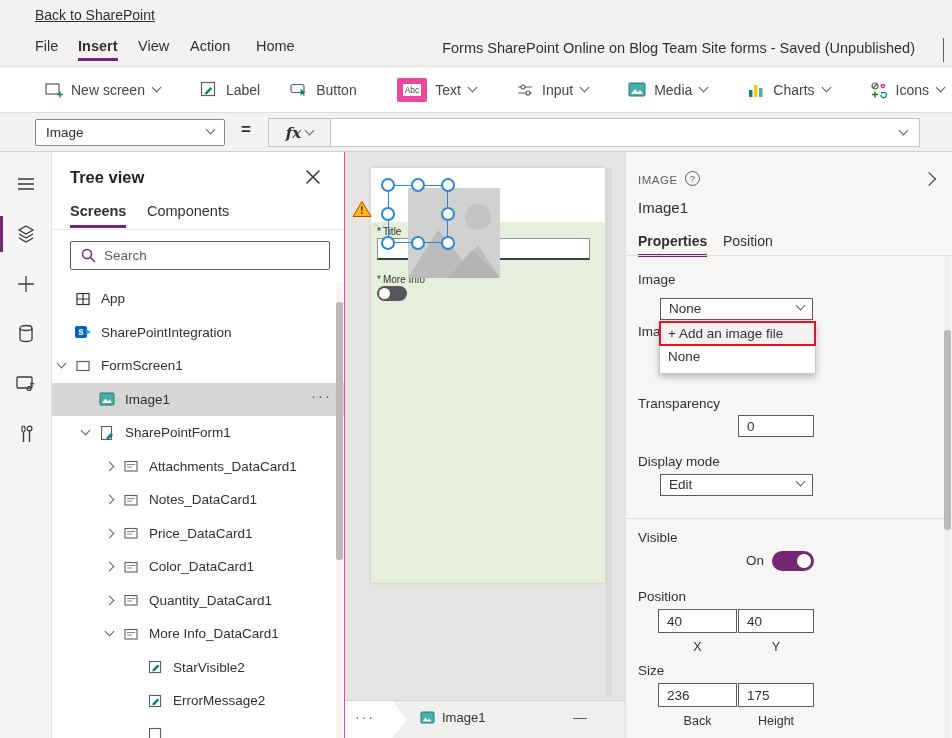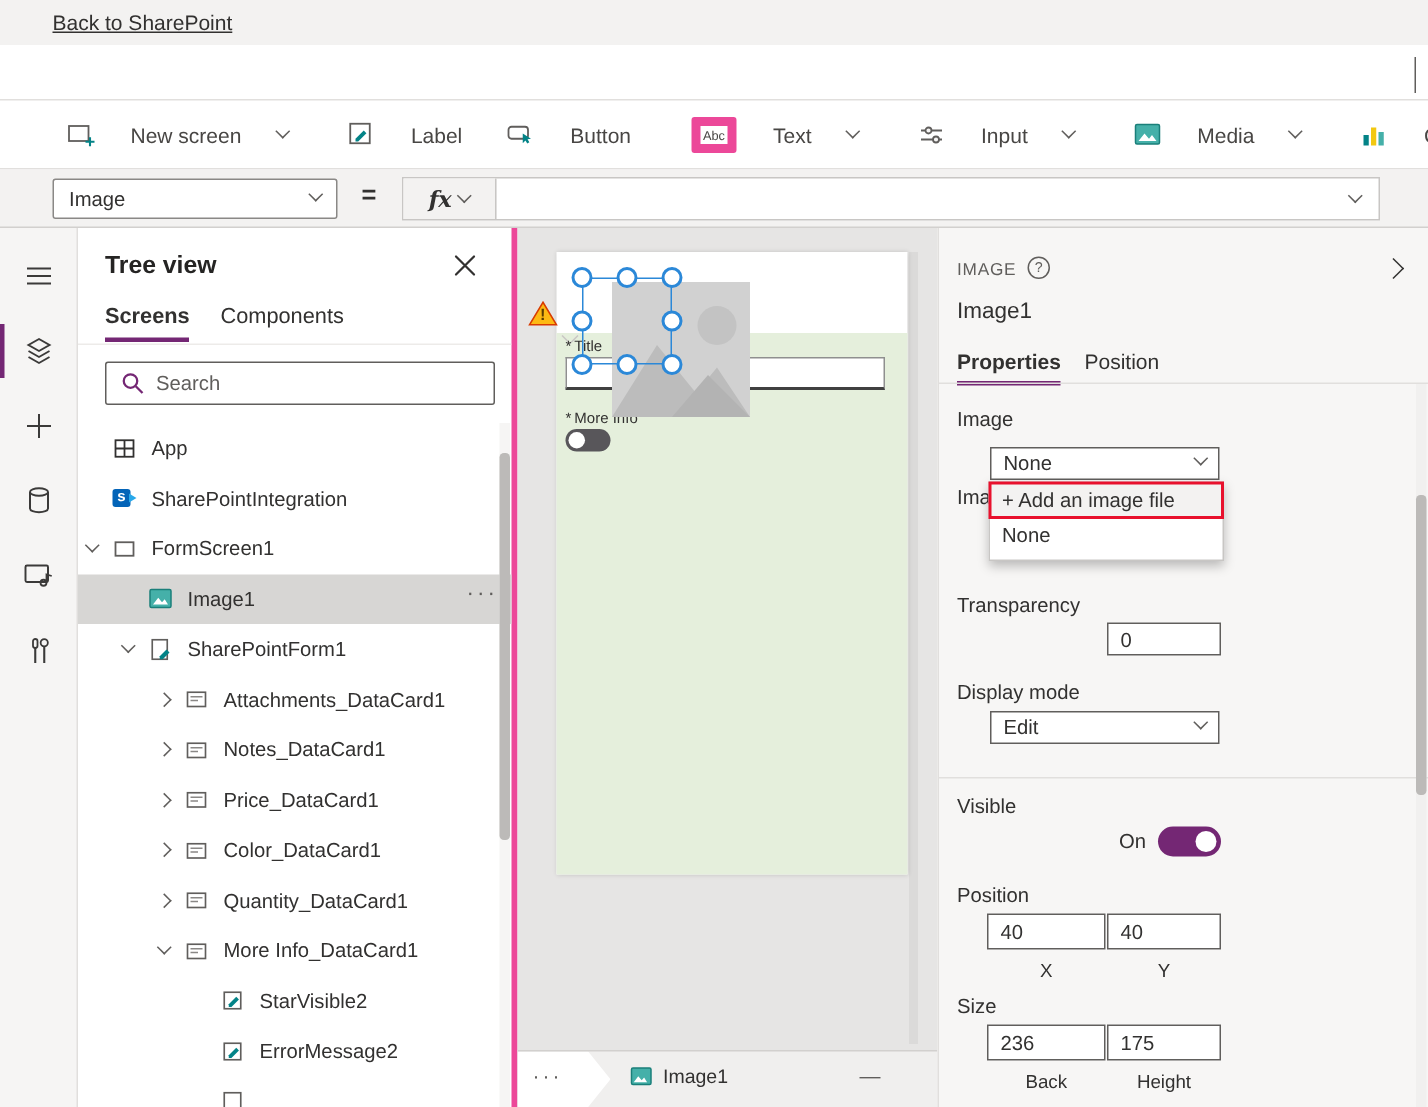--- a/index.html
+++ b/index.html
@@ -8,21 +8,21 @@
   
   .top-row{position:absolute;left:0;top:0;width:952px;height:30px;background:#f3f2f1}
   .back-link{position:absolute;left:35px;top:7px;font-size:14px;color:#323130;text-decoration:underline;cursor:pointer}
   .menu-row{position:absolute;left:0;top:30px;width:952px;height:36px;background:#f3f2f1}
   .menu-item{position:absolute;top:8px;font-size:14.5px;color:#323130;padding-bottom:4px;cursor:pointer}
   .menu-item.active{font-weight:bold;border-bottom:3px solid #742774}
   .doc-title{position:absolute;right:37px;top:10px;font-size:14.5px;color:#323130;white-space:nowrap}
   .title-edge{position:absolute;left:943px;top:38px;width:1px;height:24px;background:#605e5c}
   
   .toolbar{position:absolute;left:0;top:66px;width:952px;height:47px;background:#fff;border-top:1px solid #e1dfdd;border-bottom:1px solid #e1dfdd;display:flex;align-items:center;padding-left:30px;overflow:hidden}
-  .tb-item{display:flex;align-items:center;gap:24px;padding:0 15px;font-size:14px;color:#484644;white-space:nowrap;cursor:pointer;height:100%}
+  .tb-item{display:flex;align-items:center;gap:8px;padding:0 15px;font-size:14px;color:#484644;white-space:nowrap;cursor:pointer;height:100%}
   .tb-sep{width:1px;height:30px;background:#e1dfdd;margin:0 5px}
   .tb-icon{display:inline-flex;width:18px;height:17px;align-items:center;justify-content:center}
   .abc-box{display:inline-block;border:6px solid #ec4899;border-radius:2px;font-size:8.5px;padding:1px 2px;color:#484644}
   .chev{display:inline-block;width:7px;height:7px;border-right:1.4px solid #605e5c;border-bottom:1.4px solid #605e5c}
   .chev.down{transform:rotate(45deg);margin-top:-4px}
   .chev.right{transform:rotate(-45deg)}
   .chev.none{visibility:hidden}
   
   .formula-bar{position:absolute;left:0;top:113px;width:952px;height:39px;background:#f3f2f1;border-bottom:1px solid #d2d0ce}
   .prop-select{position:absolute;left:35px;top:6px;width:190px;height:27px;background:#fff;border:1px solid #8a8886;border-radius:2px;font-size:13.5px;line-height:25px;padding-left:10px;cursor:pointer}
@@ -31,21 +31,21 @@
   .fx-group{position:absolute;left:268px;top:5px;width:652px;height:29px;border:1px solid #c8c6c4;background:#fff;display:flex}
   .fx-btn{width:62px;height:100%;background:#f3f2f1;border-right:1px solid #c8c6c4;display:flex;align-items:center;justify-content:center;gap:5px;cursor:pointer}
   .fx-glyph{font-family:"DejaVu Serif",serif;font-style:italic;font-weight:bold;font-size:15px;color:#323130}
   .formula-input{flex:1;border:none;outline:none;background:#fff;font-family:"DejaVu Sans Mono",monospace;font-size:13.5px;color:#323130;padding-left:14px}
   .fx-group>.chev{position:absolute;right:12px;top:12px}
   
   .left-rail{position:absolute;left:0;top:152px;width:52px;height:586px;background:#f6f5f4;border-right:1px solid #e1dfdd}
   .rail-icon{position:absolute;left:0;width:52px;height:36px;display:flex;align-items:center;justify-content:center;cursor:pointer}
   .rail-sel{position:absolute;left:0;top:64px;width:3px;height:36px;background:#742774}
   
-  .tree-panel{position:absolute;left:52px;top:152px;width:293px;height:586px;background:#fff;border-right:4px solid #ec4899;overflow:hidden}
+  .tree-panel{position:absolute;left:52px;top:152px;width:293px;height:586px;background:#fff;border-right:1px solid #ec4899;overflow:hidden}
   .tree-title{position:absolute;left:18px;top:16px;font-size:16.5px;font-weight:bold;color:#252423}
   .tree-close{position:absolute;right:22px;top:18px;width:16px;height:16px;cursor:pointer}
   .tree-tabs{position:absolute;left:0;top:48px;width:100%;height:30px;border-bottom:1px solid #edebe9}
   .tree-tab{position:absolute;top:3px;font-size:14.5px;color:#323130;padding-bottom:6px;cursor:pointer}
   .tree-tab.active{font-weight:bold;border-bottom:3px solid #742774}
   .search-box{position:absolute;left:18px;top:89px;width:260px;height:29px;background:#fff;border:1px solid #605e5c;border-radius:2px;display:flex;align-items:center;gap:8px;padding-left:10px}
   .search-box input{border:none;outline:none;font-size:13.5px;color:#323130;width:200px;background:transparent}
   .search-box input::placeholder{color:#605e5c}
   .tree-list{position:absolute;left:0;top:130px;width:292px;height:456px;overflow:hidden}
   .tree-row{position:relative;height:33.5px;display:flex;align-items:center;cursor:pointer}
@@ -109,20 +109,28 @@
 </style>
 </head>
 <body>
 
 <div class="app">
 
   <div class="top-row">
     <span class="back-link">Back to SharePoint</span>
   </div>
 
+  <div class="menu-row">
+    <span class="menu-item" style="left:35px">File</span>
+    <span class="menu-item active" style="left:78px">Insert</span>
+    <span class="menu-item" style="left:138px">View</span>
+    <span class="menu-item" style="left:190px">Action</span>
+    <span class="menu-item" style="left:256px">Home</span>
+    <span class="doc-title">Forms SharePoint Online on Blog Team Site forms - Saved (Unpublished)</span>
+  </div>
   <div class="title-edge"></div>
 
   <div class="toolbar">
     <div class="tb-item">
       <span class="tb-icon">
           <svg width="18" height="16" style="overflow:visible">
             <rect x="1" y="2" width="13" height="10" fill="none" stroke="#605e5c" stroke-width="1.2"></rect>
             <path d="M12 12.5h6M15 9.5v6" stroke="#038387" stroke-width="1.4" fill="none"></path>
           </svg>
         </span>

